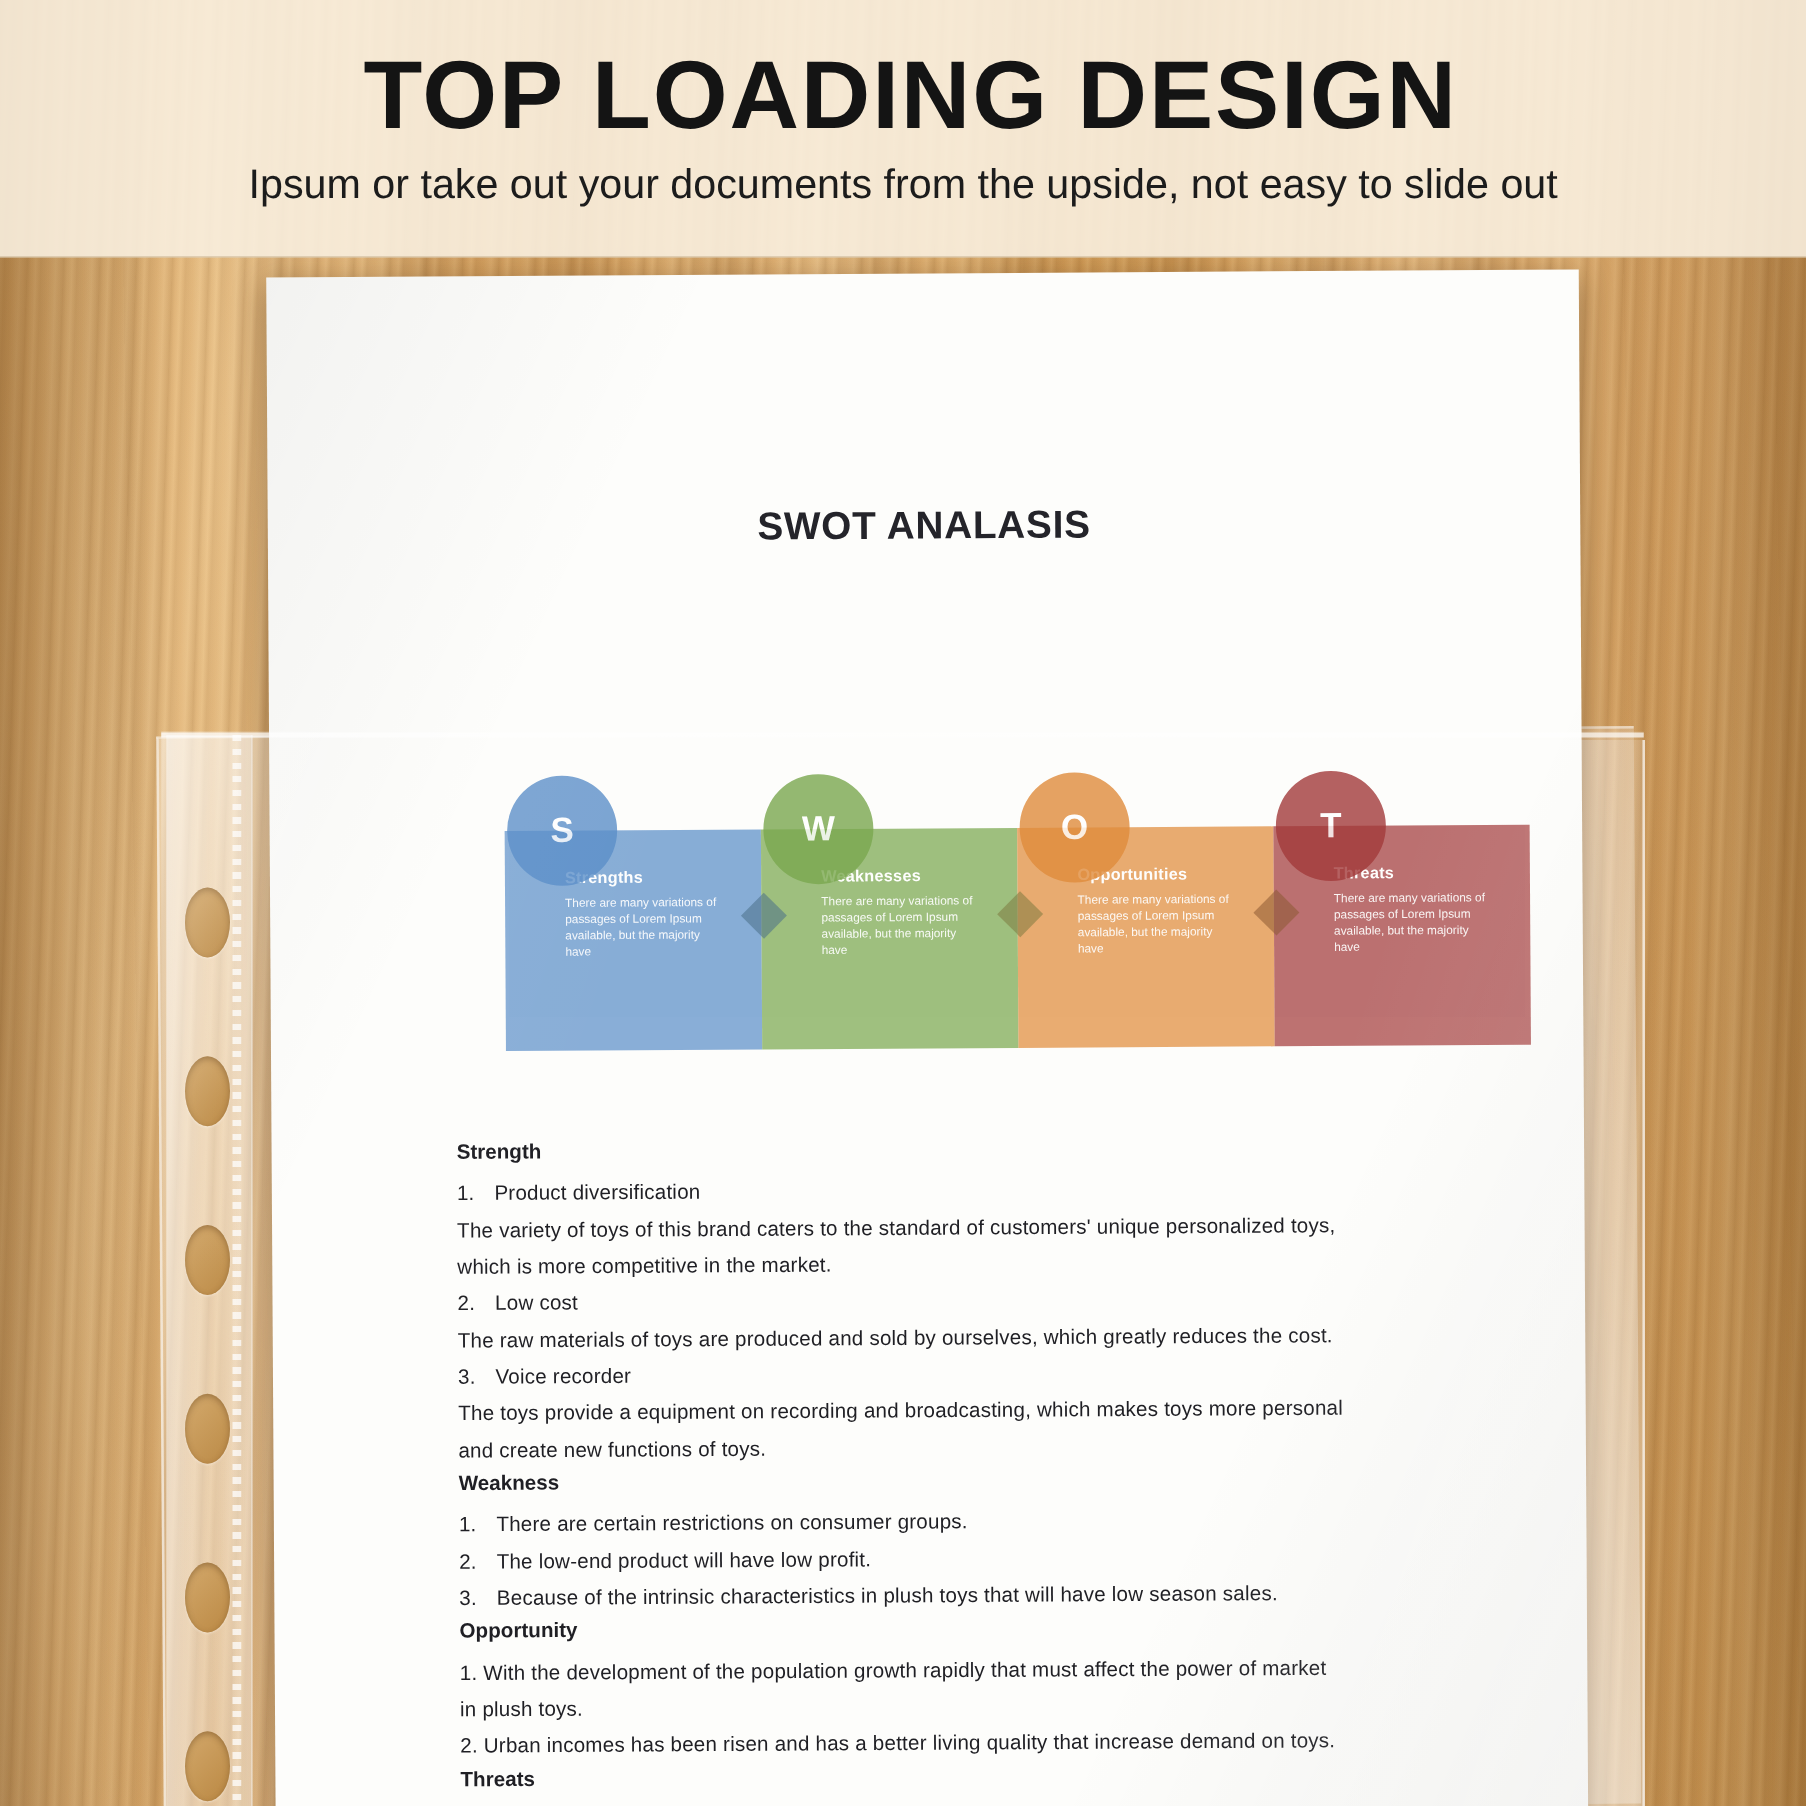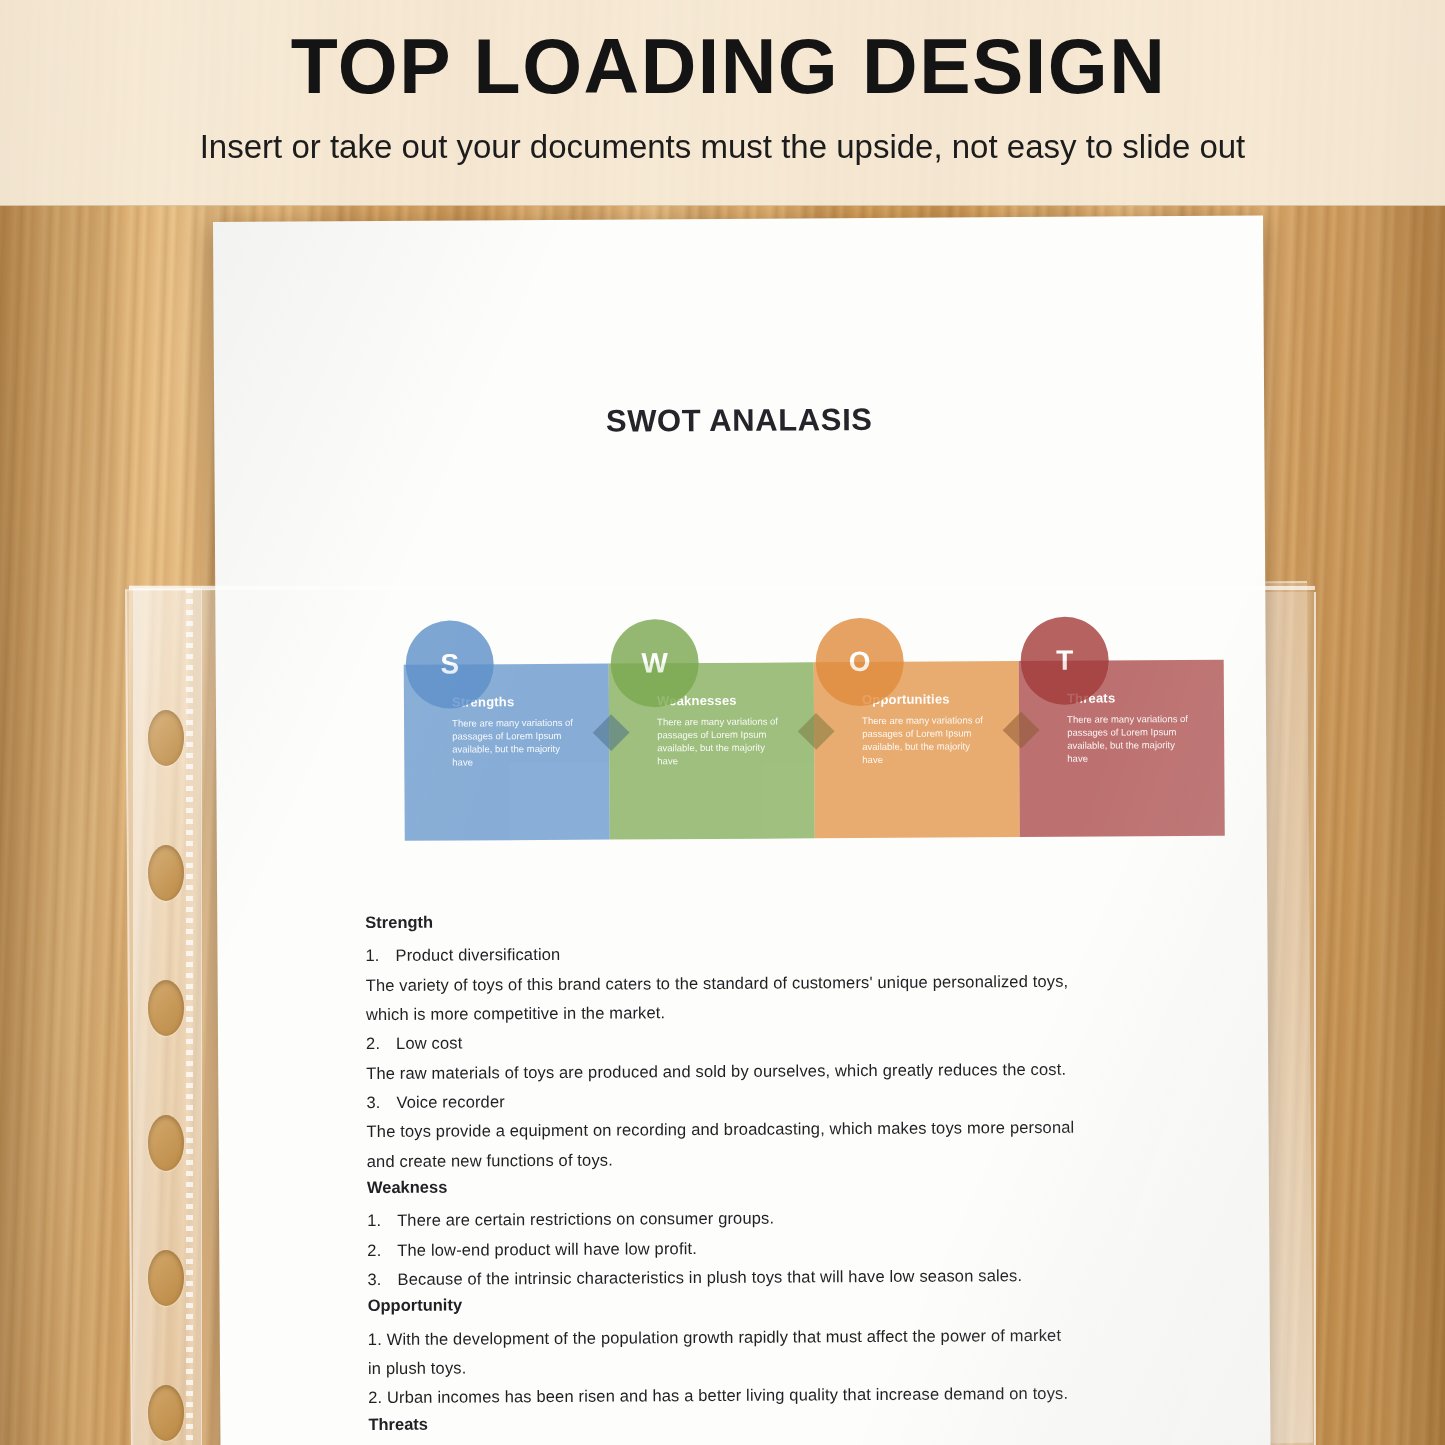--- a/index.html
+++ b/index.html
@@ -61,21 +61,21 @@
     left: 0; top: 0;
     width: 1445px;
     height: 205px;
     background: rgba(248, 238, 222, 0.90);
     border-bottom: 1px solid rgba(180, 150, 110, 0.45);
     z-index: 40;
   }
   .banner-title {
     position: absolute;
     left: 0; right: 0;
-    top: 26px;
+    top: 36px;
     text-align: center;
     font-size: 77px;
     font-weight: bold;
     letter-spacing: 1.5px;
     color: #141414;
     line-height: 1.05;
     white-space: nowrap;
     margin-left: 12px;
   }
   .banner-sub {
@@ -415,16 +415,16 @@
   <div class="hole" style="top:980px;"></div>
   <div class="hole" style="top:1115px;"></div>
   <div class="hole" style="top:1250px;"></div>
   <div class="hole" style="top:1385px;"></div>
 
   <div class="glare"></div>
   <div class="sleeve-top-line"></div>
 
   <div class="banner">
     <div class="banner-title">TOP LOADING DESIGN</div>
-    <div class="banner-sub">Insert or take out your documents must the upside, not easy to slide out</div>
+    <div class="banner-sub">Ipsum or take out your documents from the upside, not easy to slide out</div>
   </div>
 
 </div>
 
 </body></html>

